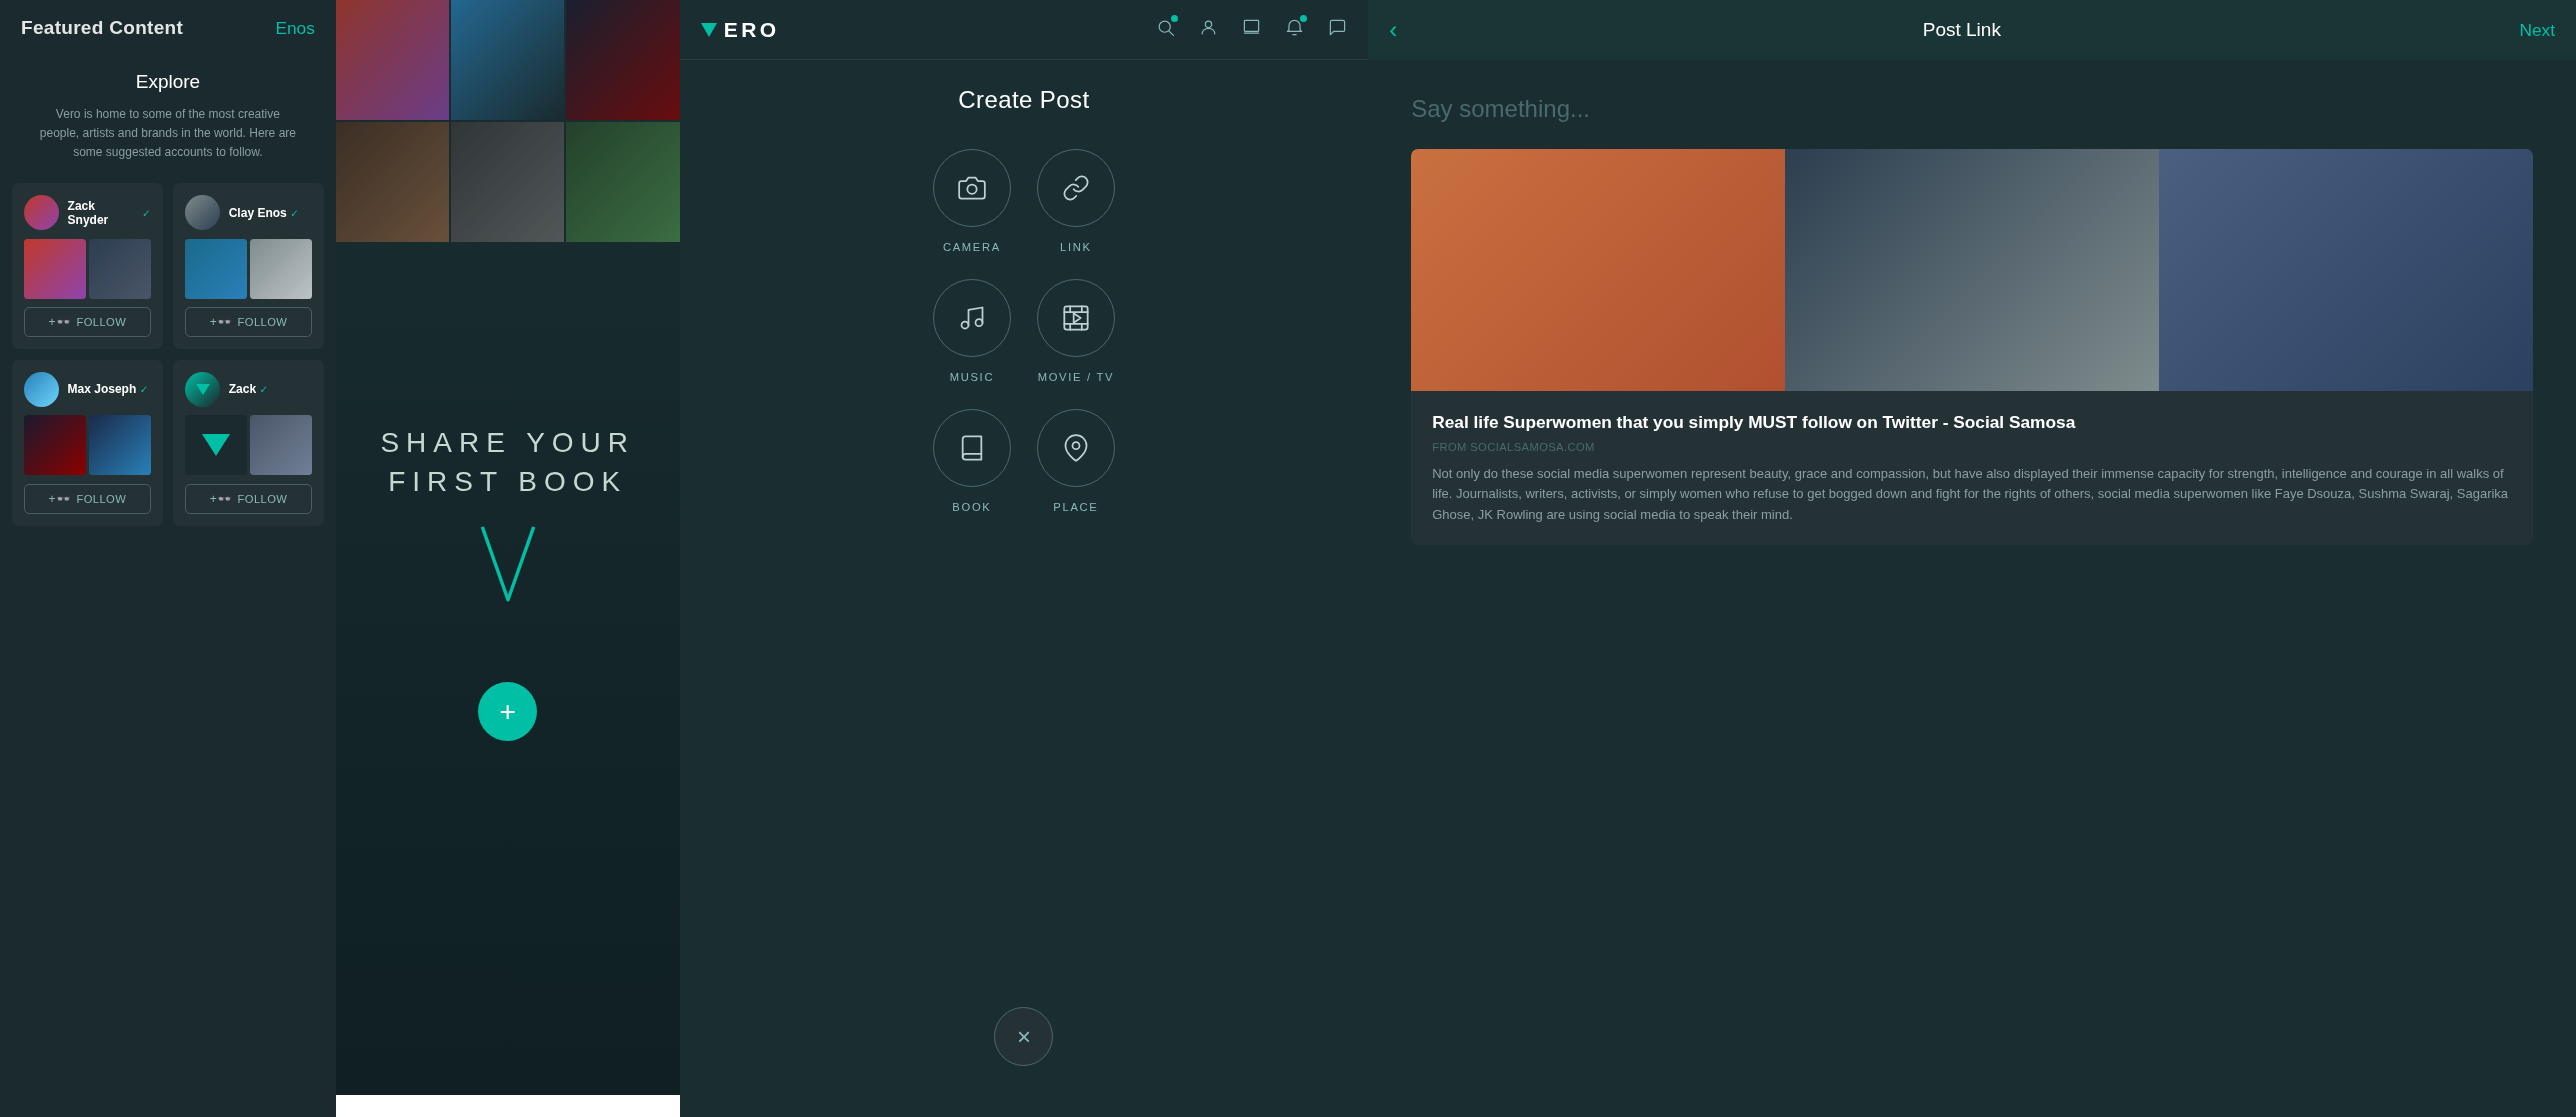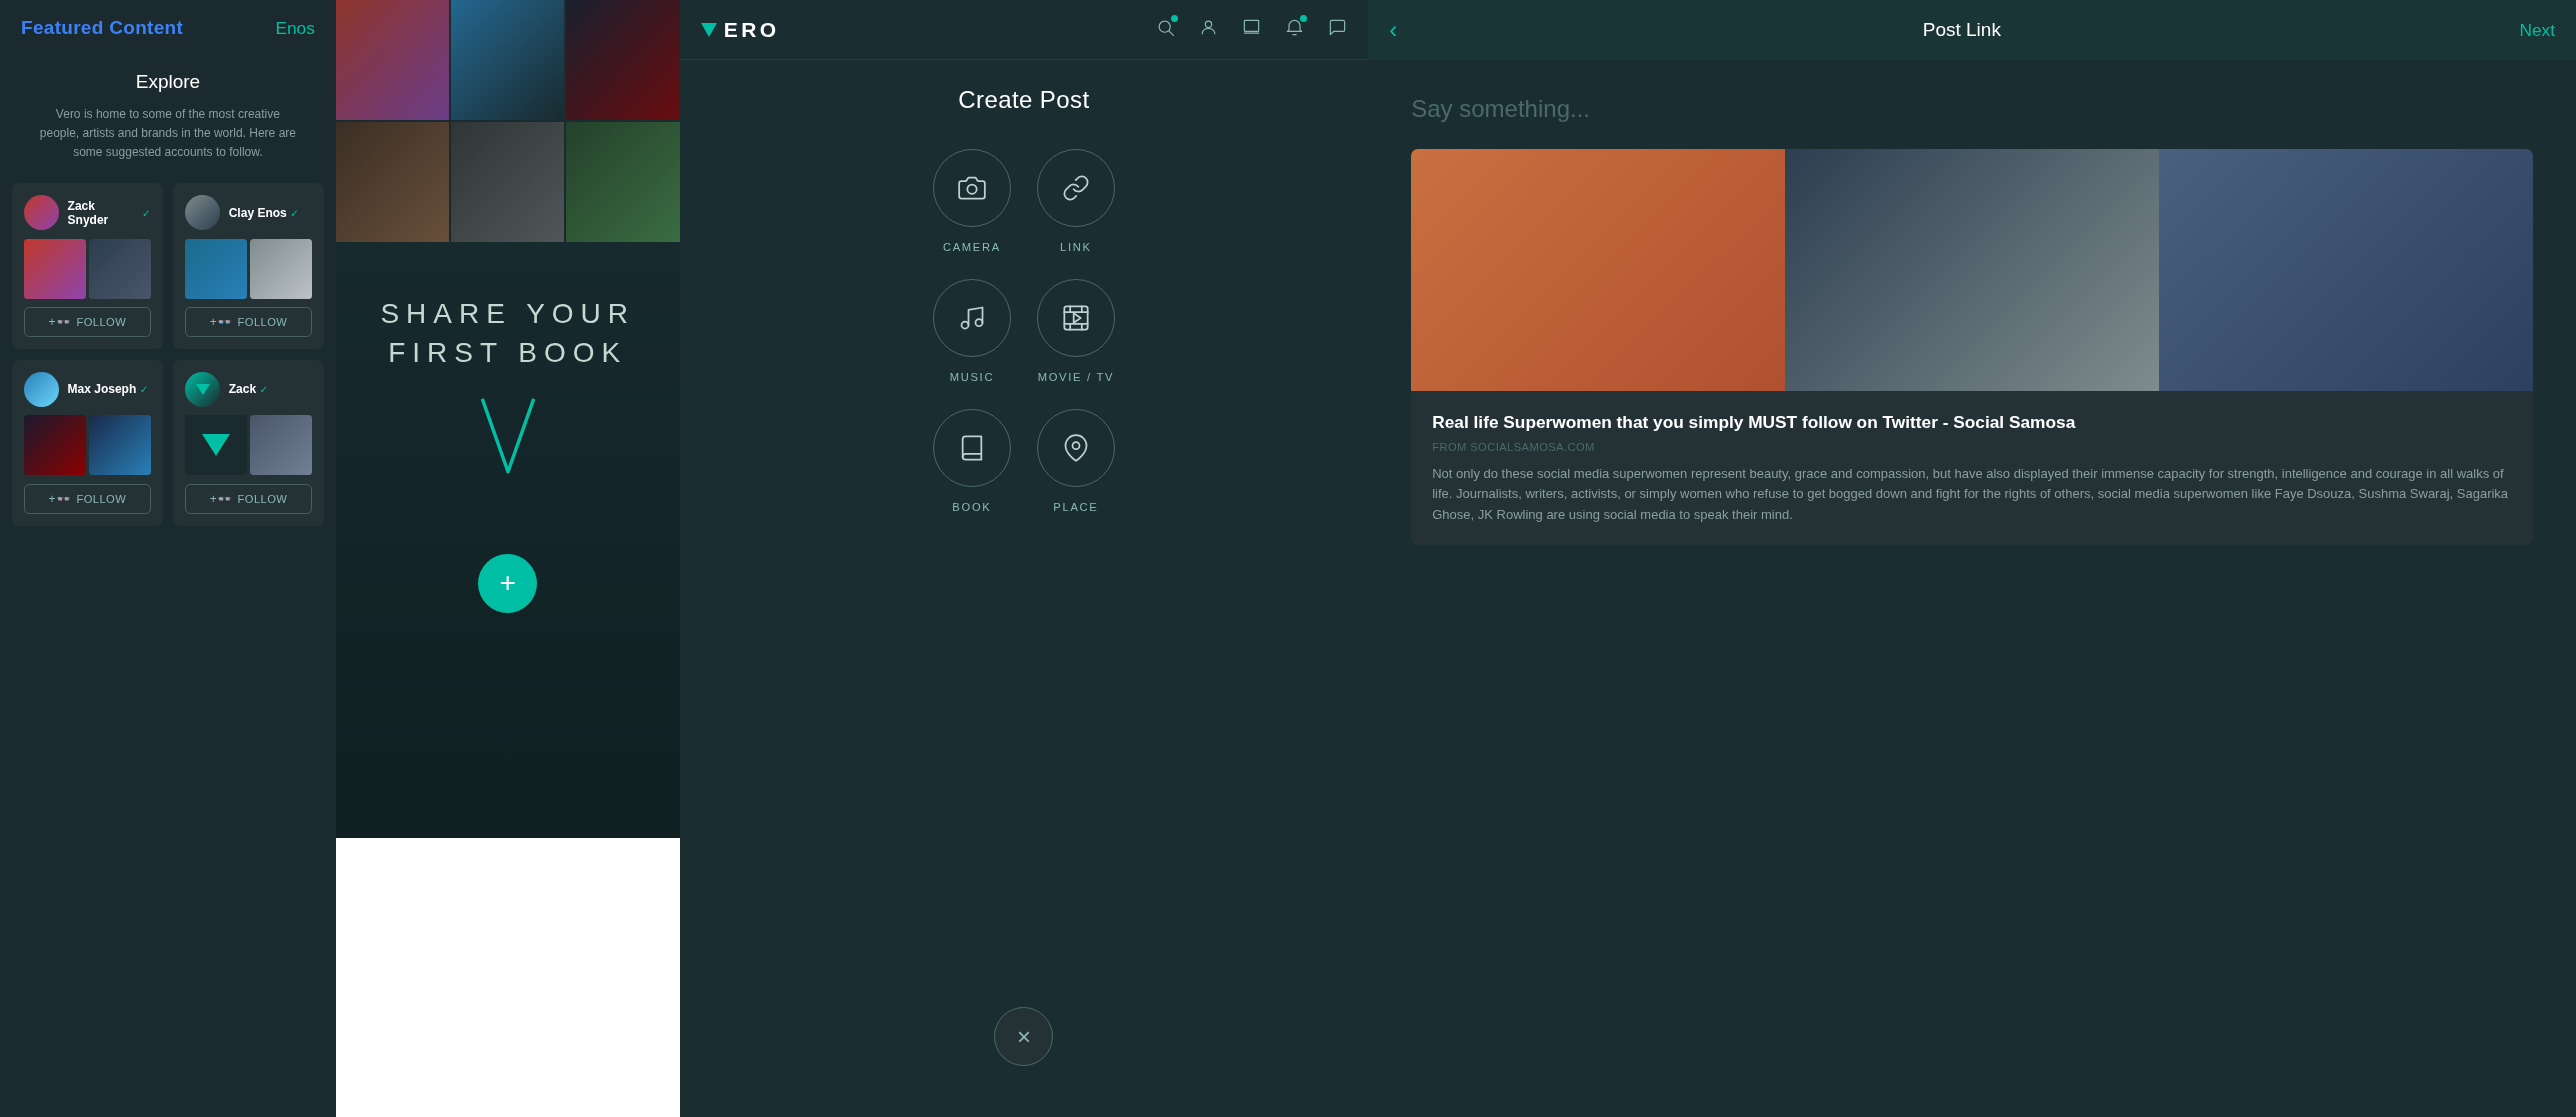--- a/index.html
+++ b/index.html
@@ -22,21 +22,21 @@
       overflow: hidden;
     }
     .panel-header {
       display: flex;
       align-items: center;
       justify-content: space-between;
       padding: 17.3px 21px 14px;
       background: #1a2a2e;
     }
     .panel-header-title {
-      color: #3b82f6;
+      color: #e5e5e5;
       font-size: 19px;
       font-weight: 600;
       letter-spacing: 0.3px;
     }
     .panel-header-action {
       color: #00bfa5;
       font-size: 17.3px;
       font-weight: 500;
       cursor: pointer;
     }
@@ -136,21 +136,21 @@
       letter-spacing: 0.4px;
     }
     .follow-icon {
       font-size: 12px;
       color: #8ab8b8;
     }
 
     
     #panel-share {
       width: 345px;
-      height: 838px;
+      height: 1095px;
       background: #1a2e32;
       position: relative;
       overflow: hidden;
       display: flex;
       flex-direction: column;
       align-items: center;
       justify-content: center;
     }
     .share-bg {
       position: absolute;

